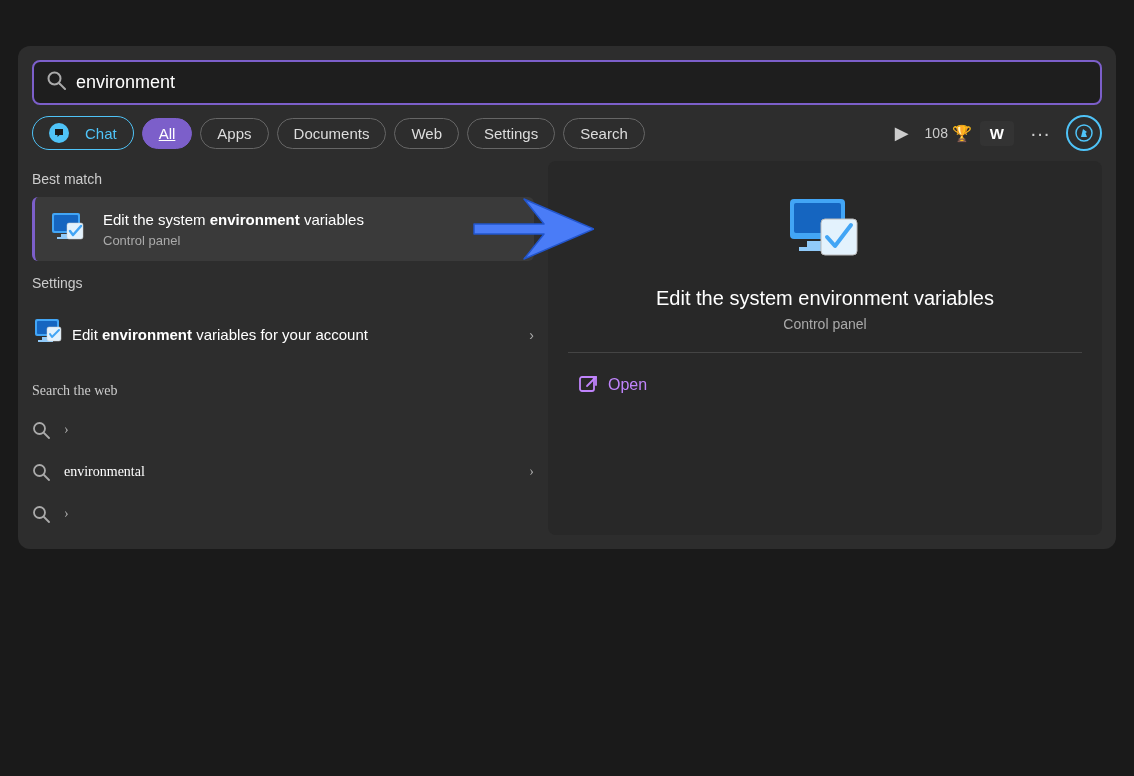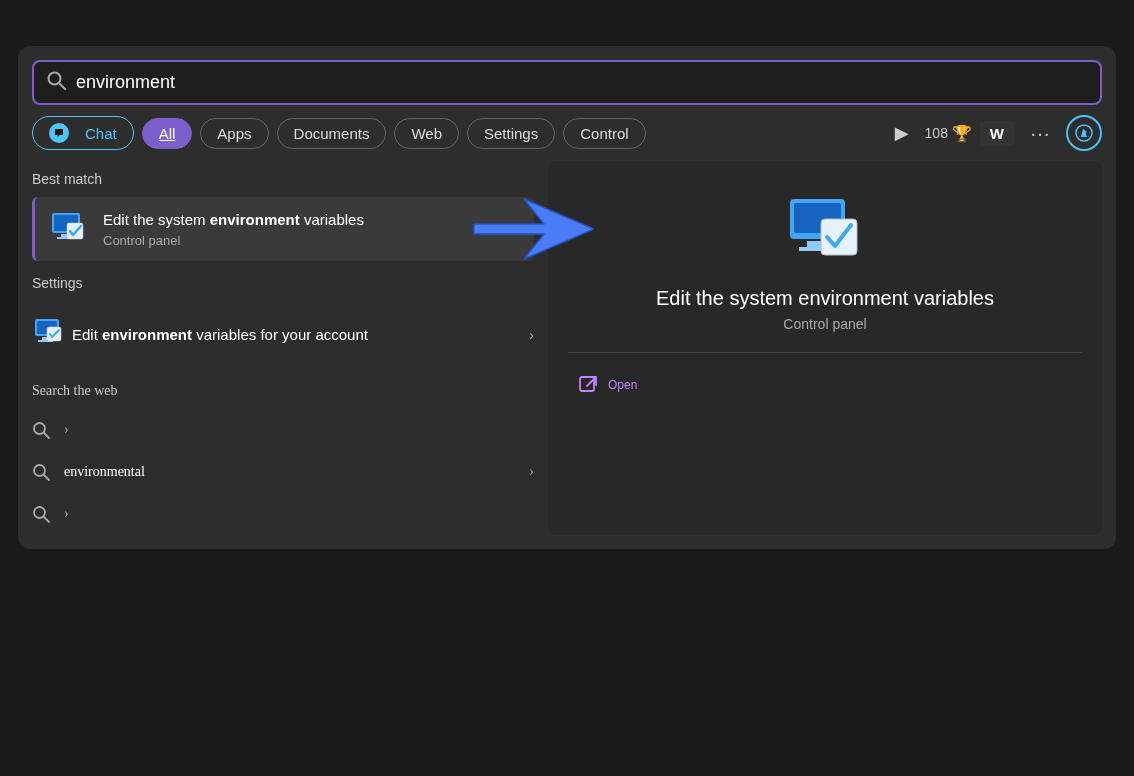--- a/index.html
+++ b/index.html
@@ -249,21 +249,21 @@
       width: 100%;
       height: 1px;
       background: #444;
       margin-bottom: 16px;
     }
     .open-btn {
       display: flex;
       align-items: center;
       gap: 10px;
       color: #c084fc;
-      font-size: 12px;
+      font-size: 16px;
       cursor: pointer;
       align-self: flex-start;
       padding: 6px 10px;
       border-radius: 4px;
     }
   </style>
 </head>
 <body>
 
 <div class="search-window">
@@ -296,21 +296,21 @@
     <button class="filter-btn">
       <span>Documents</span>
     </button>
     <button class="filter-btn">
       <span>Web</span>
     </button>
     <button class="filter-btn">
       <span>Settings</span>
     </button>
     <button class="filter-btn">
-      <span>Control</span>
+      <span>Search</span>
     </button>
     <div class="spacer"></div>
     <button class="play-btn">▶</button>
     <div class="badge-count">
       <span>108</span>
       <span class="trophy-icon">🏆</span>
     </div>
     <button class="w-btn">
       <span>W</span>
     </button>

